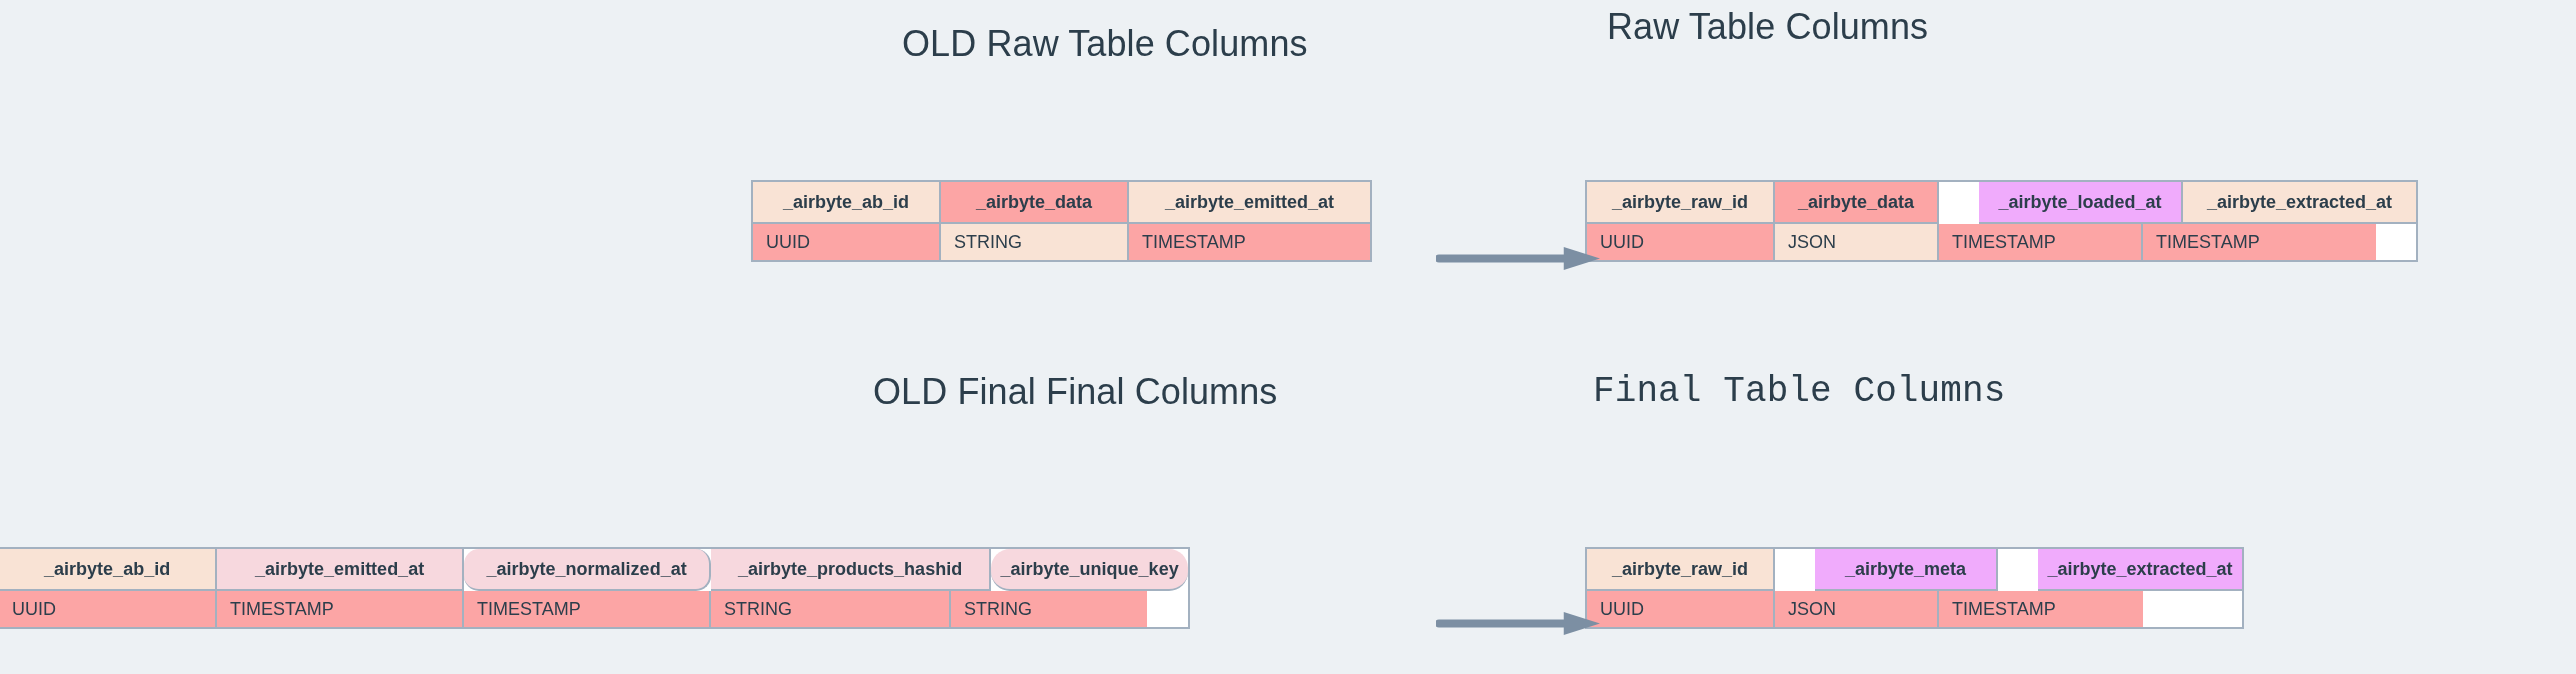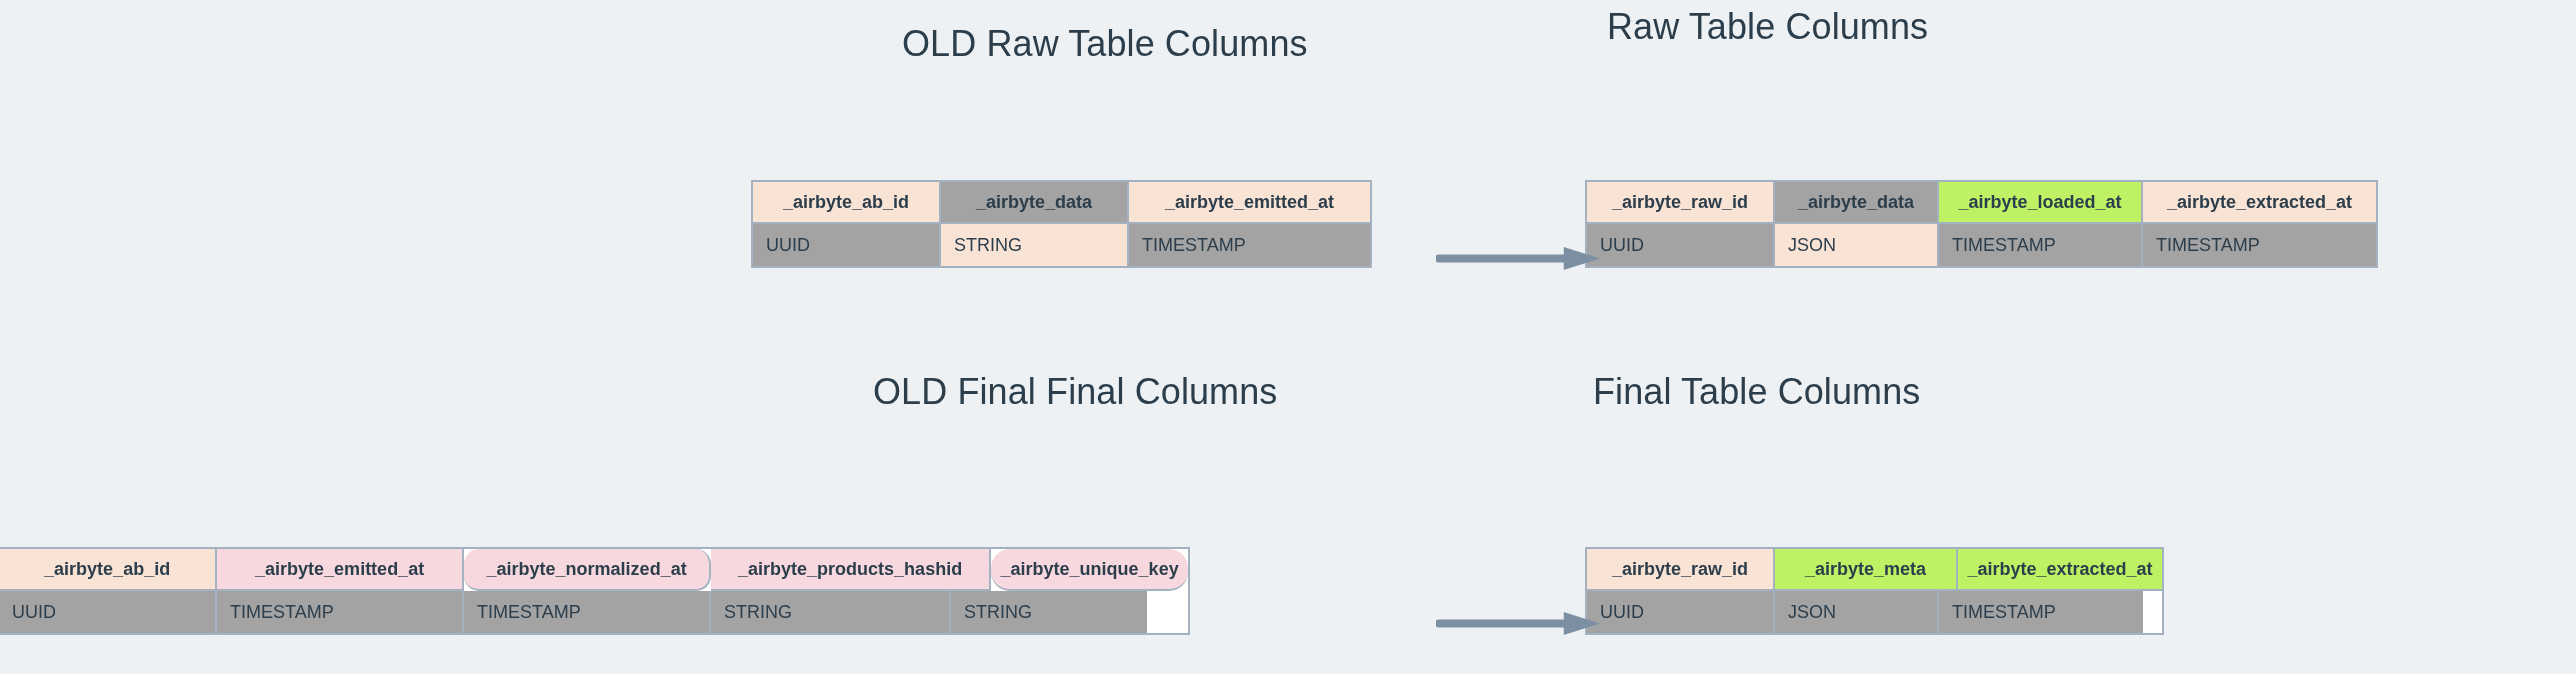--- a/index.html
+++ b/index.html
@@ -27,21 +27,21 @@
     position: absolute;
     font-size: 36px;
     font-weight: 400;
     color: #2C3E4B;
     white-space: nowrap;
     letter-spacing: 0.1px;
   }
   .title-old-raw   { left: 902px; top: 23px; }
   .title-new-raw   { left: 1607px; top: 5.8px; }
   .title-old-final { left: 873px; top: 371px; }
-  .title-new-final { left: 1593px; top: 371px; }
+  .title-new-final { left: 1593px; top: 371px; font-family: Liberation Mono, monospace; }
 
   
   .tbl {
     position: absolute;
     border: 2.9px solid #A3B1C0;
     background: #ffffff;
     box-sizing: border-box;
     display: flex;
     flex-direction: column;
   }
@@ -50,42 +50,42 @@
     flex-direction: row;
   }
   .tbl-row.head .cell {
     font-weight: bold;
     font-size: 18px;
     height: 42px;
   }
   .tbl-row.body .cell {
     font-weight: normal;
     font-size: 18px;
-    height: 42px;
+    height: 36px;
     justify-content: flex-start;
     padding-left: 13px;
   }
   .cell {
     display: flex;
     align-items: center;
     justify-content: center;
     box-sizing: border-box;
     border-right: 2.2px solid #A3B1C0;
     background: #ffffff;
     white-space: nowrap;
     color: #2C3E4B;
     overflow: hidden;
   }
   .cell:last-child { border-right: none; }
   .tbl-row.head .cell { border-bottom: 2.9px solid #A3B1C0; }
 
   .hl-peach { background: #F9E3D5; }
-  .hl-mint  { background: #bef264; }
+  .hl-mint  { background: #f0abfc; margin-left: 40px; }
   .hl-pink  { background: #F7D8DE; }
-  .hl-none  { background: #a3a3a3; }
+  .hl-none  { background: #fca5a5; }
 
   
   .tbl-old-raw   { left: 751px; top: 180px; }
   .tbl-new-raw   { left: 1585px; top: 180px; }
   .tbl-old-final { left: -2.9px;   top: 547px; }
   .tbl-new-final { left: 1585px; top: 547px; }
 
   
   .arrow {
     position: absolute;

